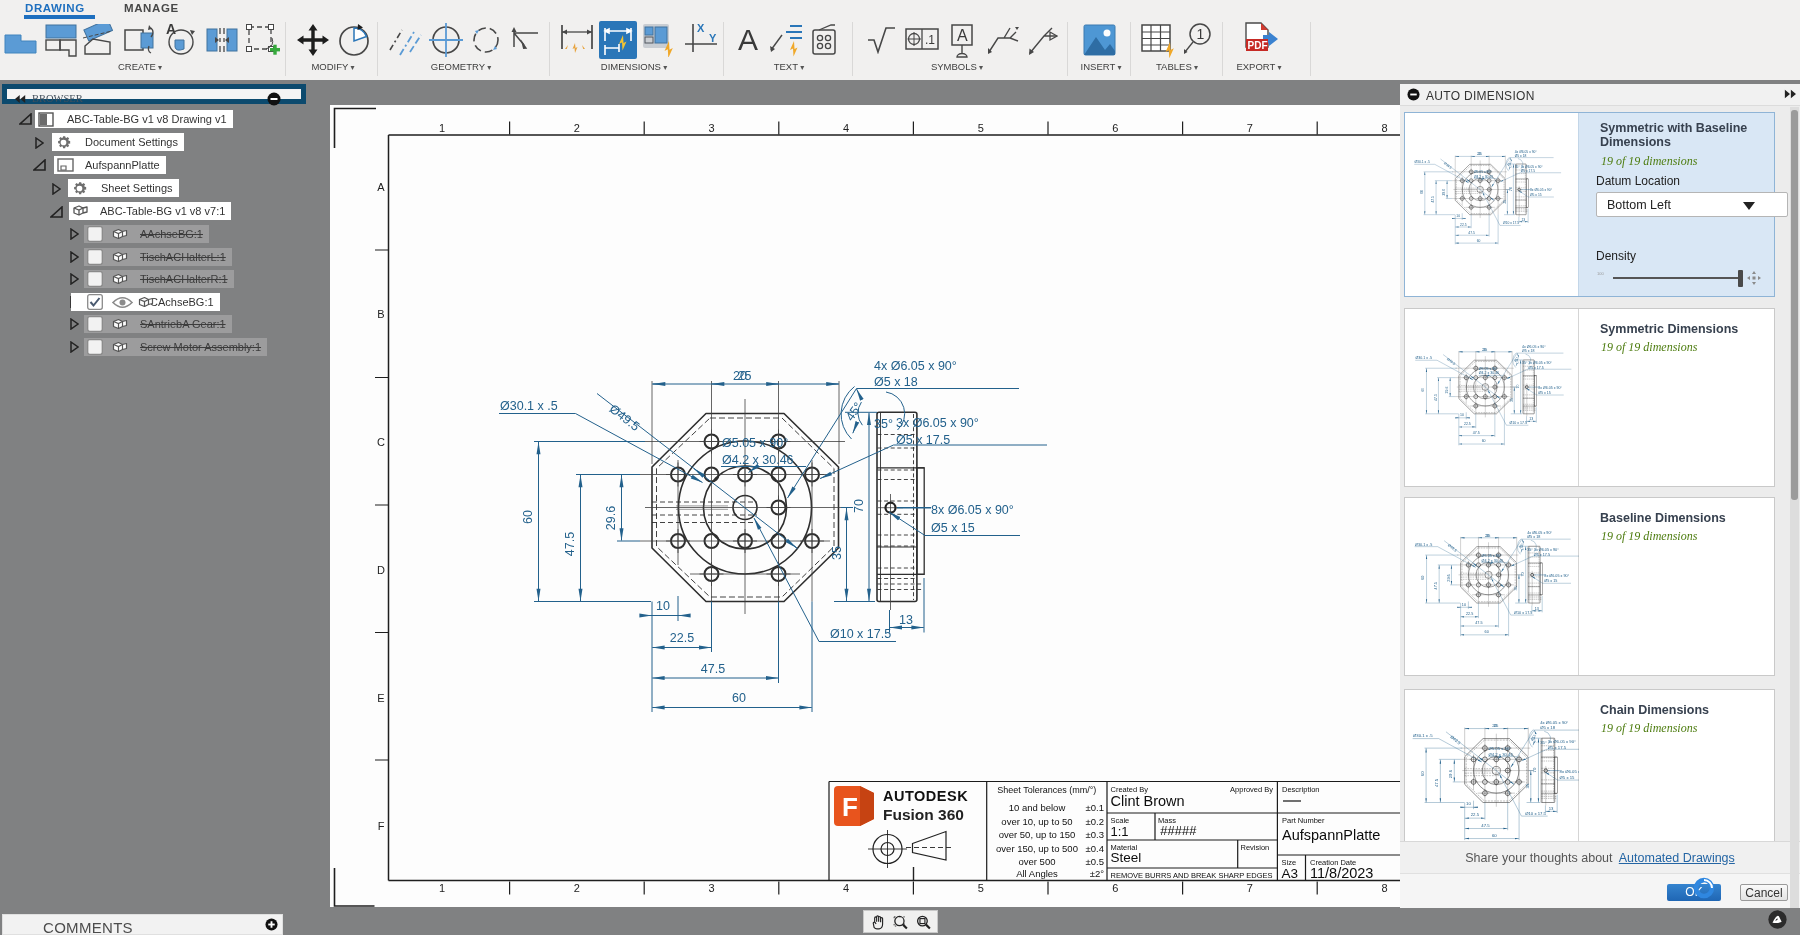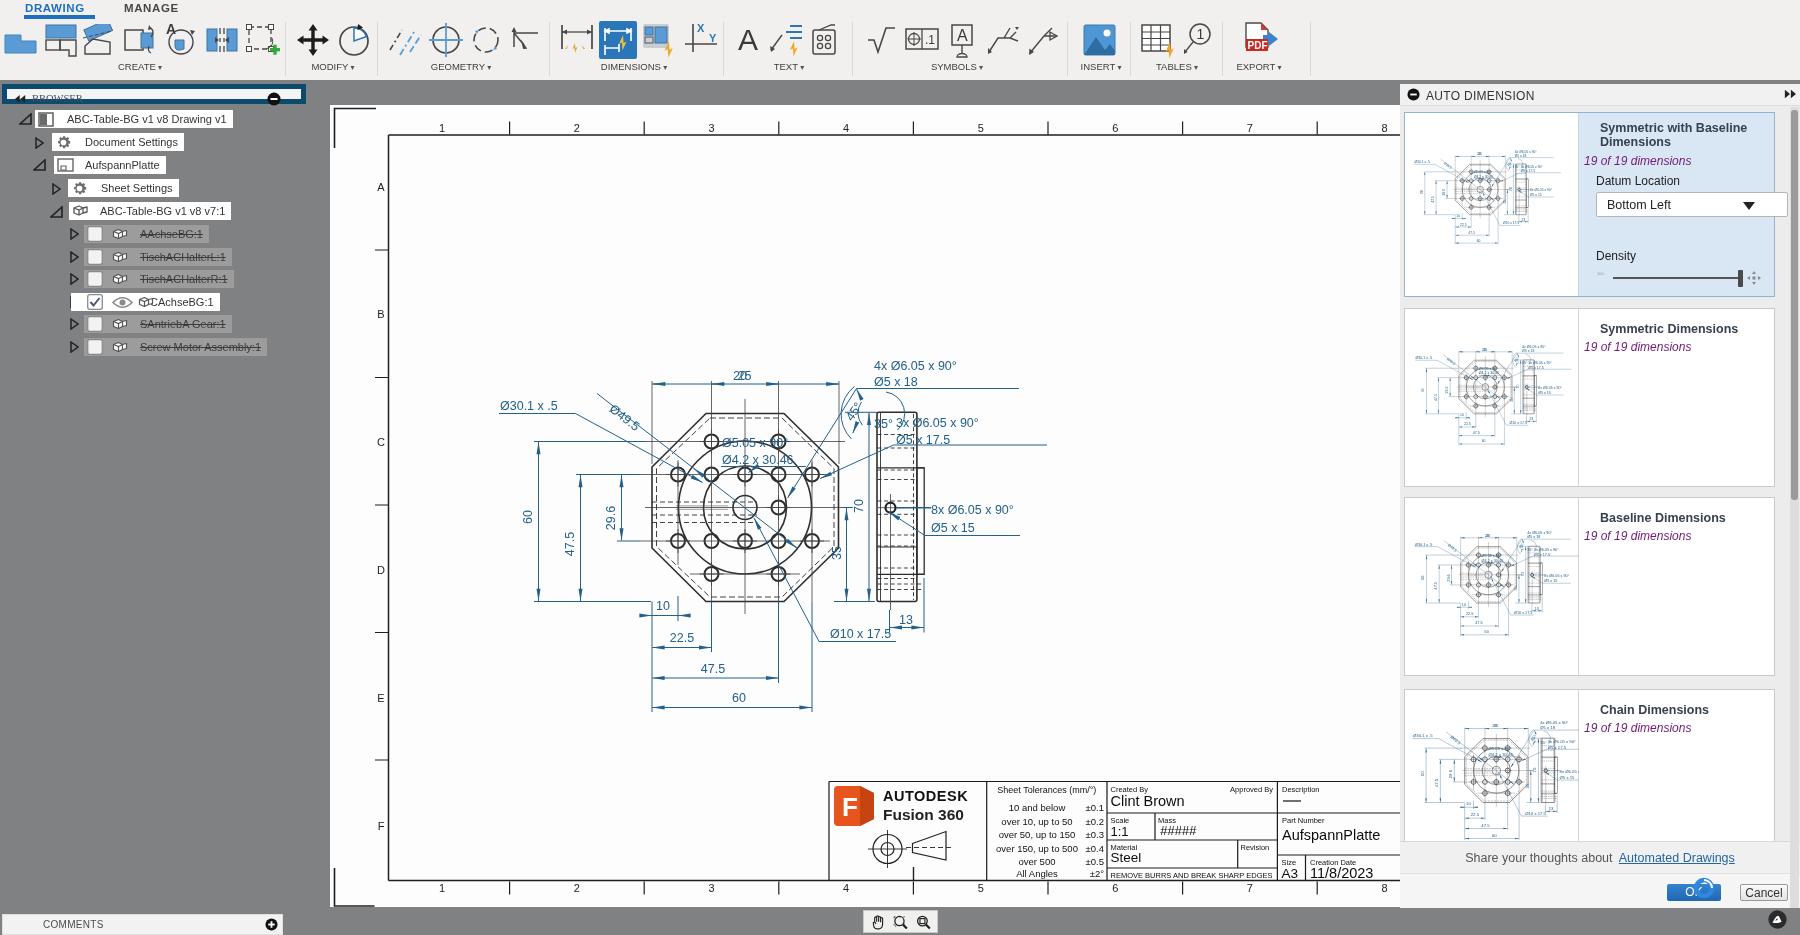--- a/index.html
+++ b/index.html
@@ -20,21 +20,21 @@
   .brt { font-size:10.5px; color:#43505c; position:absolute; top:4px; }
   .trow { position:absolute; height:18px; font-size:11px; color:#333; white-space:nowrap; }
   .tlabel { position:absolute; background:#fff; height:18px; line-height:18px; padding:0 6px 0 0; }
   .struck { background:#9c9c9d; color:#3c3c3c; text-decoration:line-through; }
   
   #panel { position:absolute; left:1400px; top:84px; width:400px; height:824px; background:#ececec; }
   #panel-head { position:absolute; left:0; top:0; width:400px; height:22px; background:#f1f1f1; border-bottom:1px solid #dcdcdc; }
   .card { position:absolute; left:4px; width:371px; background:#fff; border:1px solid #c9c9c9; }
   .card .thumb { position:absolute; left:0; top:0; width:174px; height:100%; border-right:1px solid #d5d5d5; background:#fff; }
   .ctitle { position:absolute; left:195px; font-size:12.5px; font-weight:bold; color:#37414f; }
-  .csub { position:absolute; left:179px; font-size:12px; font-style:italic; color:#701a75; }
+  .csub { position:absolute; left:196px; font-size:12px; font-style:italic; color:#4d7c0f;font-family:Liberation Serif, serif; }
   
   #comments { position:absolute; left:2px; top:914px; width:281px; height:21px; background:#f2f2f2; border:1px solid #e0e0e0; }
   #navbar { position:absolute; left:863px; top:910px; width:75px; height:23px; background:#f0f0ef; border:1px solid #c8c8c8; }
 </style>
 </head>
 <body>
 
 <div id="toolbar">
   <span class="tab" style="left:25px; color:#1e6fbf;">DRAWING</span>
   <span class="tab" style="left:124px; color:#474747;">MANAGE</span>
@@ -741,21 +741,21 @@
   <div class="abs" style="left:391px; top:26px; width:7px; height:390px; background:#9b9b9b; border-radius:3px;"></div>
 </div>
 
 <svg class="abs" style="left:1767px; top:909px;" width="21" height="21" viewBox="0 0 23 23">
     <circle cx="11.5" cy="11.5" r="10" fill="#2b2b2b"></circle>
     <path d="M6,15 Q11,5 13,8 L16,14 Q12,16 6,15 Z" fill="#fff"></path>
     <path d="M9,13 Q11,9 12,11 Q11,13 9,13 Z" fill="#2b2b2b"></path>
   </svg>
 
 <div id="comments">
-  <span style="position:absolute; left:40px; top:4px; font-size:10px; color:#4c4c4c; letter-spacing:0.3px;">COMMENTS</span>
+  <span style="position:absolute; left:40px; top:4px; font-size:15px; color:#4c4c4c; letter-spacing:0.3px;">COMMENTS</span>
   <svg class="abs" style="left:262px; top:3px;" width="13" height="13" viewBox="0 0 14 14">
       <circle cx="7" cy="7" r="6.5" fill="#111"></circle>
       <rect x="3.5" y="6" width="7" height="2" fill="#fff"></rect>
       <rect x="6" y="3.5" width="2" height="7" fill="#fff"></rect>
     </svg>
 </div>
 <div id="navbar">
   <svg class="abs" style="left:5px; top:3px;" width="17" height="17" viewBox="0 0 24 24">
       <path d="M8,12 V5.5 a1.4,1.4 0 0 1 2.8,0 V11 M10.8,5.5 V4 a1.4,1.4 0 0 1 2.8,0 V11 M13.6,5 a1.4,1.4 0 0 1 2.8,0 V11.5 M16.4,6.5 a1.4,1.4 0 0 1 2.8,0 V14 q0,6 -5,7 h-3 q-2.5,0 -4,-2 L6,13 a1.5,1.5 0 0 1 2.5,-1.2 L10,14" fill="none" stroke="#222" stroke-width="1.6"></path>
     </svg>

